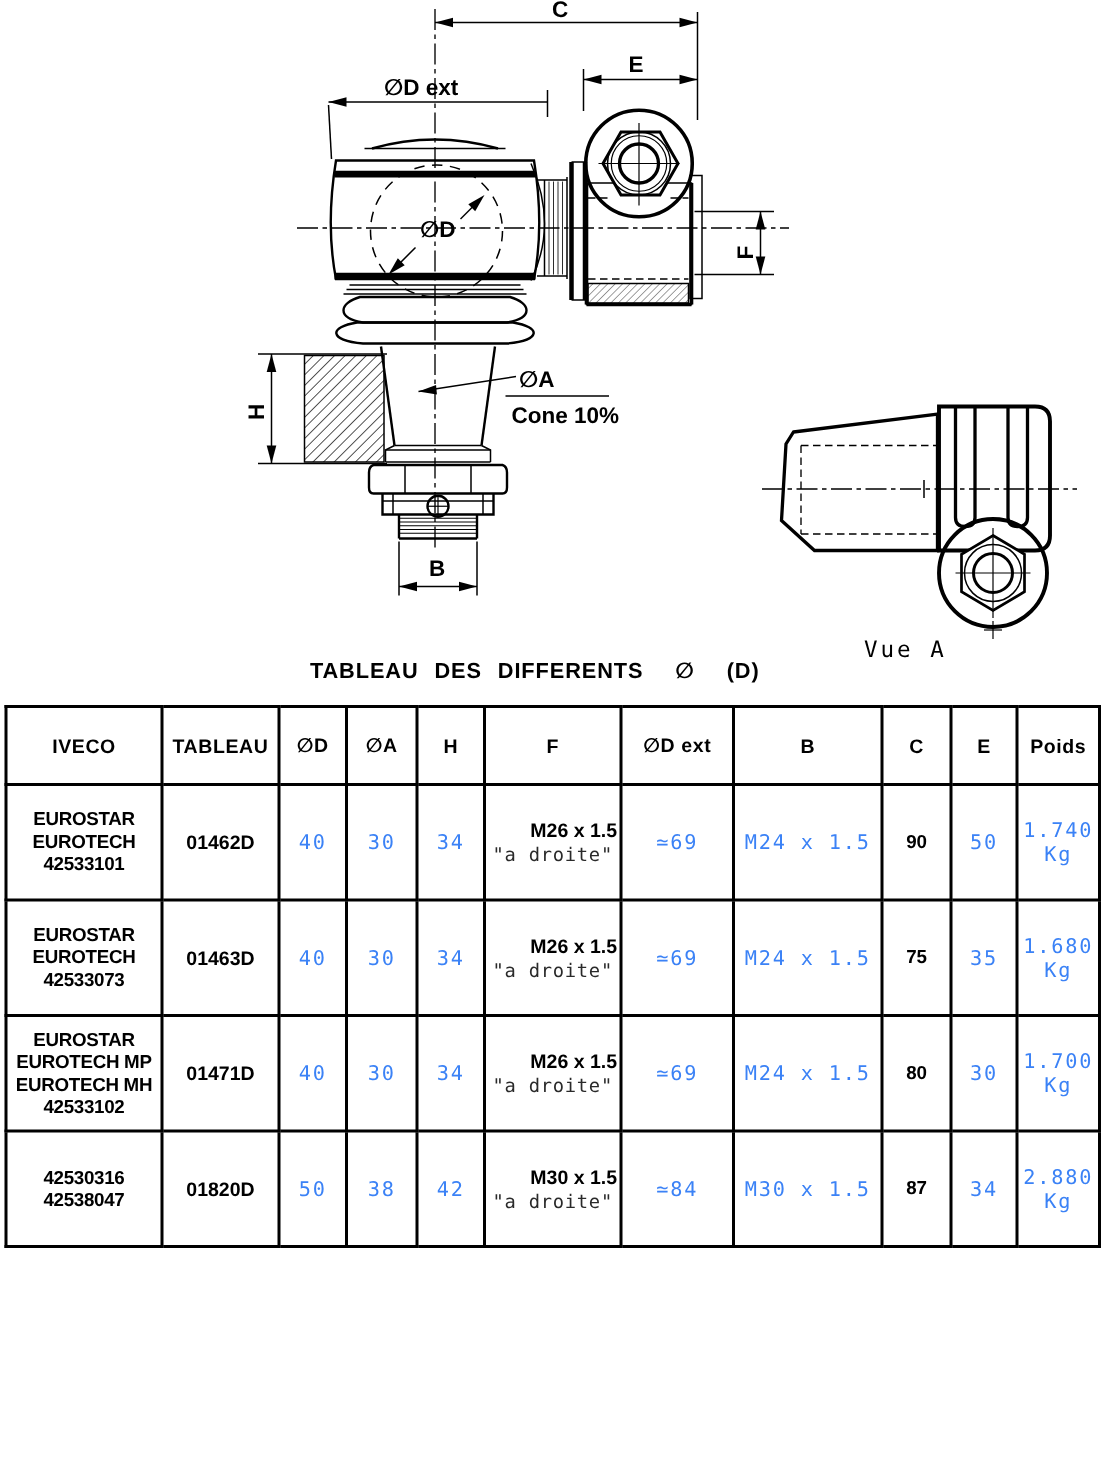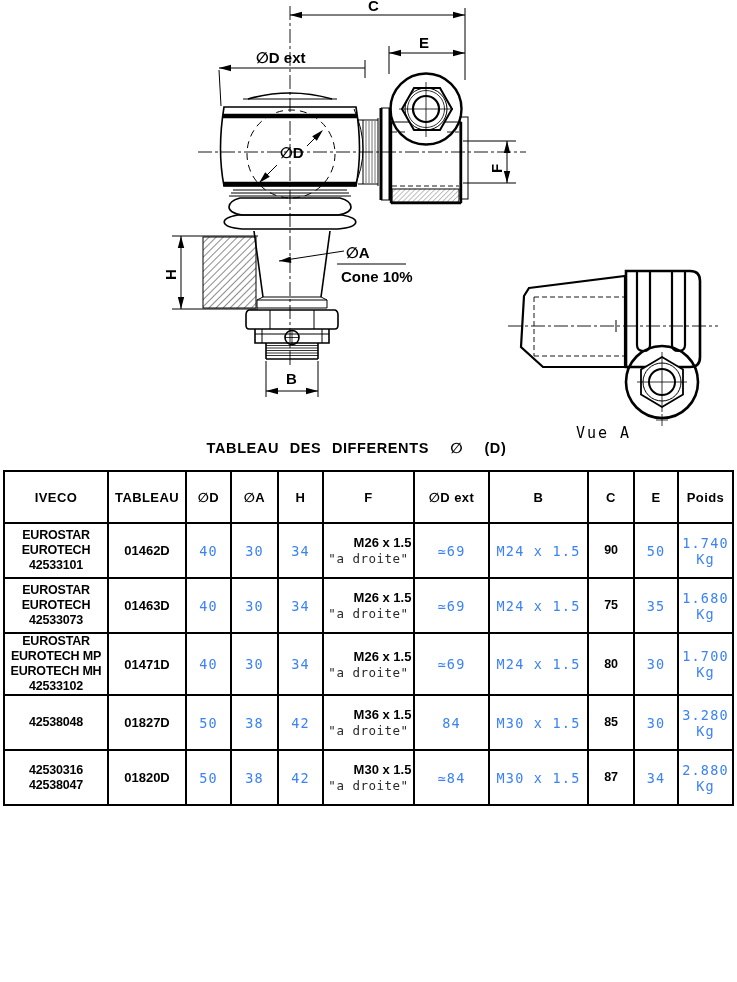--- a/index.html
+++ b/index.html
@@ -31,21 +31,21 @@
 
   
   .title{height:30px;line-height:26px;text-align:center;padding-right:24px;
          font:bold 14.5px "Liberation Sans","DejaVu Sans",sans-serif;
          letter-spacing:.6px;word-spacing:6px;white-space:pre;}
 
   
   table{border-collapse:collapse;table-layout:fixed;margin-left:3px;width:729px;}
   th,td{border:2px solid #000;text-align:center;vertical-align:middle;padding:0;overflow:hidden;}
   thead tr{height:52px;}
-  tbody tr{height:55px;}
+  tbody tr{height:77px;}
   th{font:bold 13px "Liberation Sans","DejaVu Sans",sans-serif;letter-spacing:.4px;}
   .cb{font:bold 12.5px "Liberation Sans","DejaVu Sans",sans-serif;letter-spacing:-.2px;line-height:1.2;}
   .pre{white-space:pre-line;}
   .ct{font:13.5px "DejaVu Sans Mono","DejaVu Sans",monospace;color:#3b82f6;letter-spacing:1.2px;}
   .fcell .f1{display:block;font:bold 13px "Liberation Sans","DejaVu Sans",sans-serif;padding-left:28px;}
   .fcell .f2{display:block;font:12.5px "DejaVu Sans Mono","DejaVu Sans",monospace;color:#2a2a2a;letter-spacing:.5px;margin-top:1px;}
   .ncell .n1{display:block;font:bold 13px "Liberation Sans","DejaVu Sans",sans-serif;}
   .ncell .n2{display:block;font:12.5px "DejaVu Sans Mono","DejaVu Sans",monospace;color:#2a2a2a;letter-spacing:1px;}
   .ncell .n2:empty,.fcell .f2:empty{display:none;}
 </style>
@@ -318,38 +318,20 @@
           <span class="f1">M26 x 1.5</span>
           <span class="f2">"a droite"</span>
         </td>
       <td class="ct">≃69</td>
       <td class="ct">M24 x 1.5</td>
       <td class="cb">80</td>
       <td class="ct">30</td>
       <td class="ct">1.700 Kg</td>
     </tr>
     <tr>
-      <td class="cb pre">42538048</td>
-      <td class="ncell">
-          <span class="n1">01827D</span>
-        </td>
-      <td class="ct">50</td>
-      <td class="ct">38</td>
-      <td class="ct">42</td>
-      <td class="fcell">
-          <span class="f1">M36 x 1.5</span>
-          <span class="f2">"a droite"</span>
-        </td>
-      <td class="ct">84</td>
-      <td class="ct">M30 x 1.5</td>
-      <td class="cb">85</td>
-      <td class="ct">30</td>
-      <td class="ct">3.280 Kg</td>
-    </tr>
-    <tr>
       <td class="cb pre">42530316
 42538047</td>
       <td class="ncell">
           <span class="n1">01820D</span>
         </td>
       <td class="ct">50</td>
       <td class="ct">38</td>
       <td class="ct">42</td>
       <td class="fcell">
           <span class="f1">M30 x 1.5</span>

